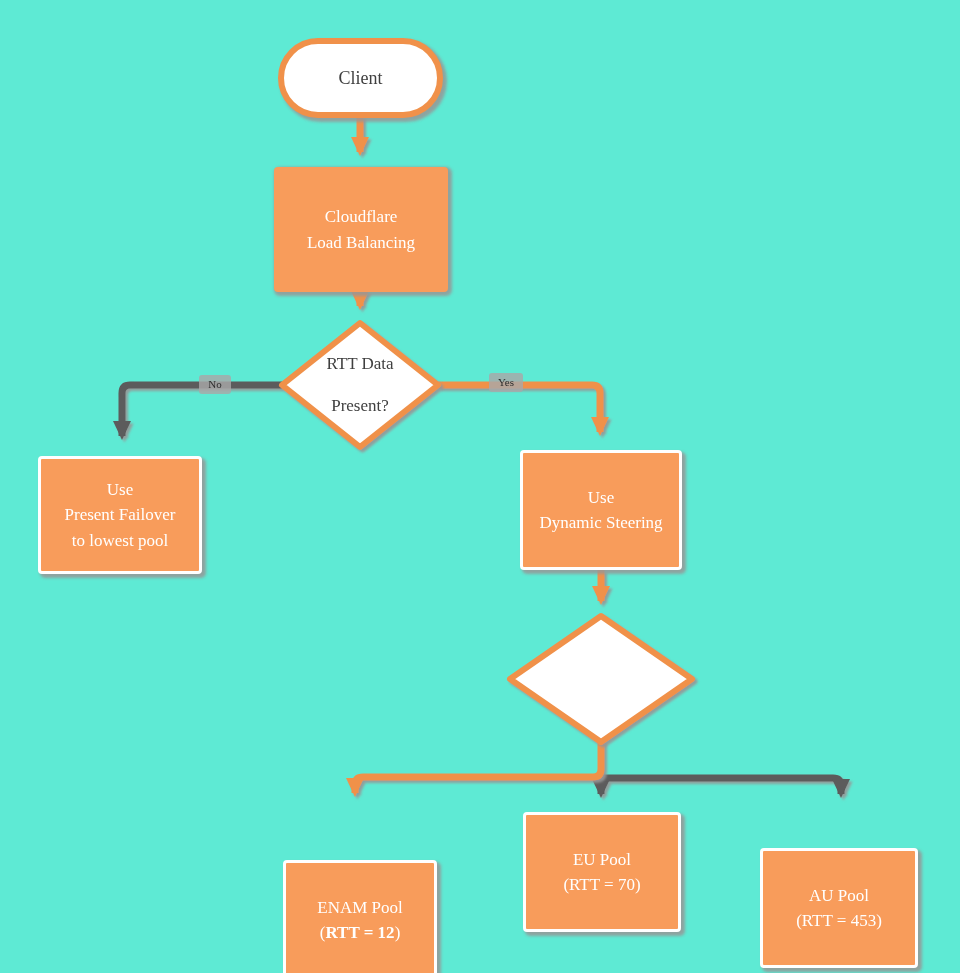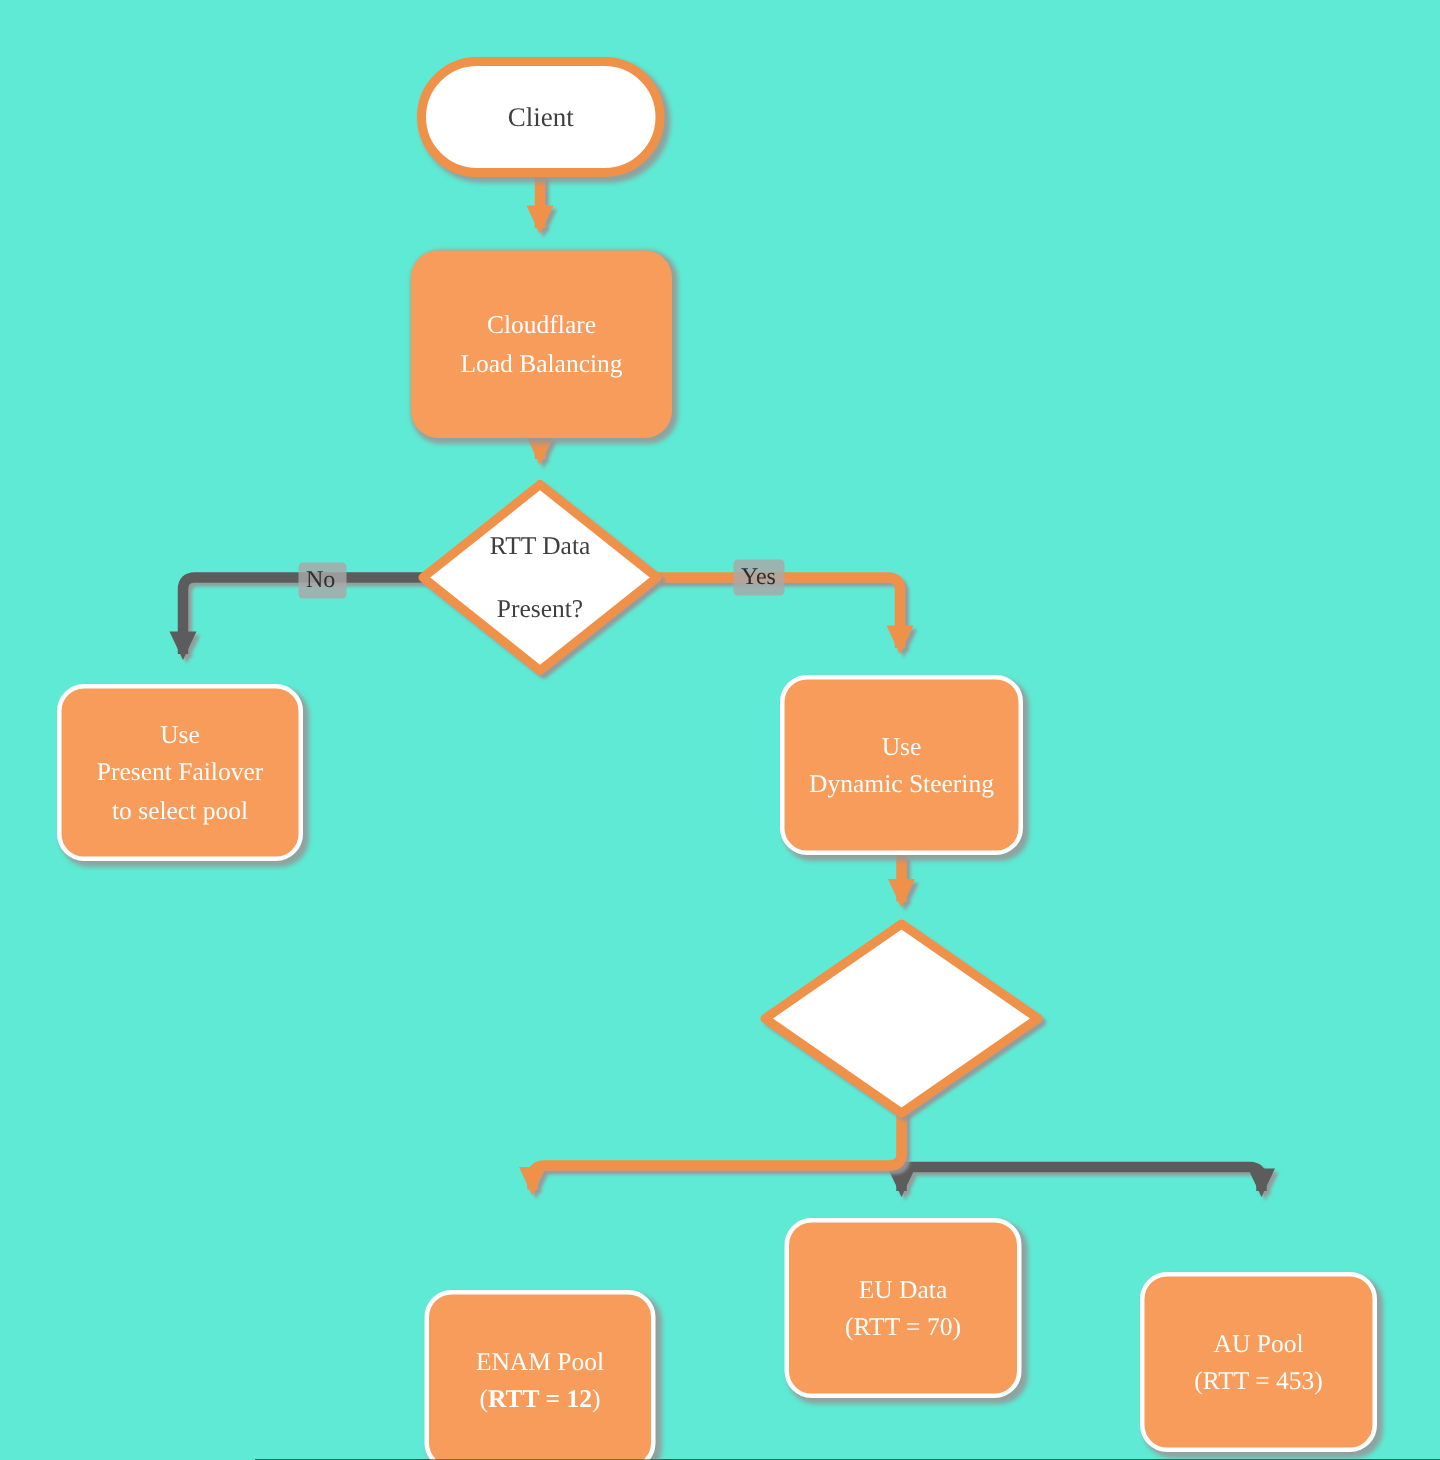--- a/index.html
+++ b/index.html
@@ -19,21 +19,21 @@
     display: flex;
     flex-direction: column;
     align-items: center;
     justify-content: center;
     text-align: center;
   }
   .orange-box {
     background: #F89C5B;
     color: #FFFFFF;
     border: 3px solid #FFFFFF;
-    border-radius: 18px;
+    border-radius: 4px;
     box-shadow: 3px 3px 3px 1px rgba(150,150,150,0.85);
     font-size: 17px;
     line-height: 1.5;
   }
   .orange-box.no-border {
     border: none;
     box-shadow: 2px 2px 3px 2px rgba(150,150,150,0.85);
   }
   .terminal {
     background: #FFFFFF;
@@ -52,25 +52,25 @@
     display: flex;
     flex-direction: column;
     align-items: center;
     justify-content: center;
     gap: 16px;
   }
   .edge-label {
     position: absolute;
     background: rgba(168,168,168,0.82);
     color: #2E2E2E;
-    font-size: 16px;
+    font-size: 11px;
     line-height: 1;
     padding: 4px 5px;
     border-radius: 3px;
-    text-align: left;
+    text-align: center;
   }
   .bold { font-weight: bold; }
   .line { display: block; }
 </style>
 </head>
 <body>
 
 <div id="canvas">
 
   <svg id="edges" viewBox="0 0 960 973" xmlns="http://www.w3.org/2000/svg">
@@ -119,36 +119,36 @@
     <span class="line">RTT Data</span>
     <span class="line">Present?</span>
   </div>
 
   <div class="edge-label" style="left:199px; top:375px; min-width:22px;">No</div>
   <div class="edge-label" style="left:489px; top:373px; min-width:24px;">Yes</div>
 
   <div class="node orange-box" style="left:38px; top:456px; width:164px; height:118px;">
     <span class="line">Use</span>
     <span class="line">Present Failover</span>
-    <span class="line">to select pool</span>
+    <span class="line">to lowest pool</span>
   </div>
 
   <div class="node orange-box" style="left:520px; top:450px; width:162px; height:120px;">
     <span class="line">Use</span>
     <span class="line">Dynamic Steering</span>
   </div>
 
 
   <div class="node orange-box" style="left:283px; top:860px; width:154px; height:120px;">
     <span class="line">ENAM Pool</span>
     <span class="line"><span>(</span><span class="bold">RTT = 12</span><span>)</span></span>
   </div>
 
   <div class="node orange-box" style="left:523px; top:812px; width:158px; height:120px;">
-    <span class="line">EU Data</span>
+    <span class="line">EU Pool</span>
     <span class="line">(RTT = 70)</span>
   </div>
 
   <div class="node orange-box" style="left:760px; top:812px; width:158px; height:120px;margin-top:36px;">
     <span class="line">AU Pool</span>
     <span class="line">(RTT = 453)</span>
   </div>
 
 </div>
 

